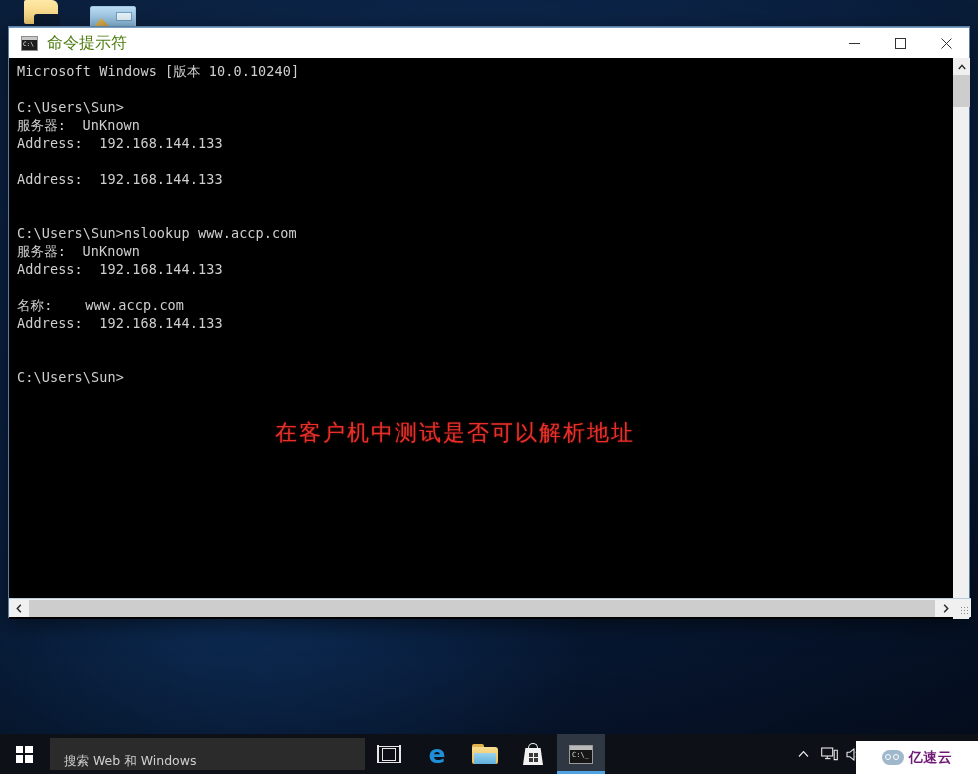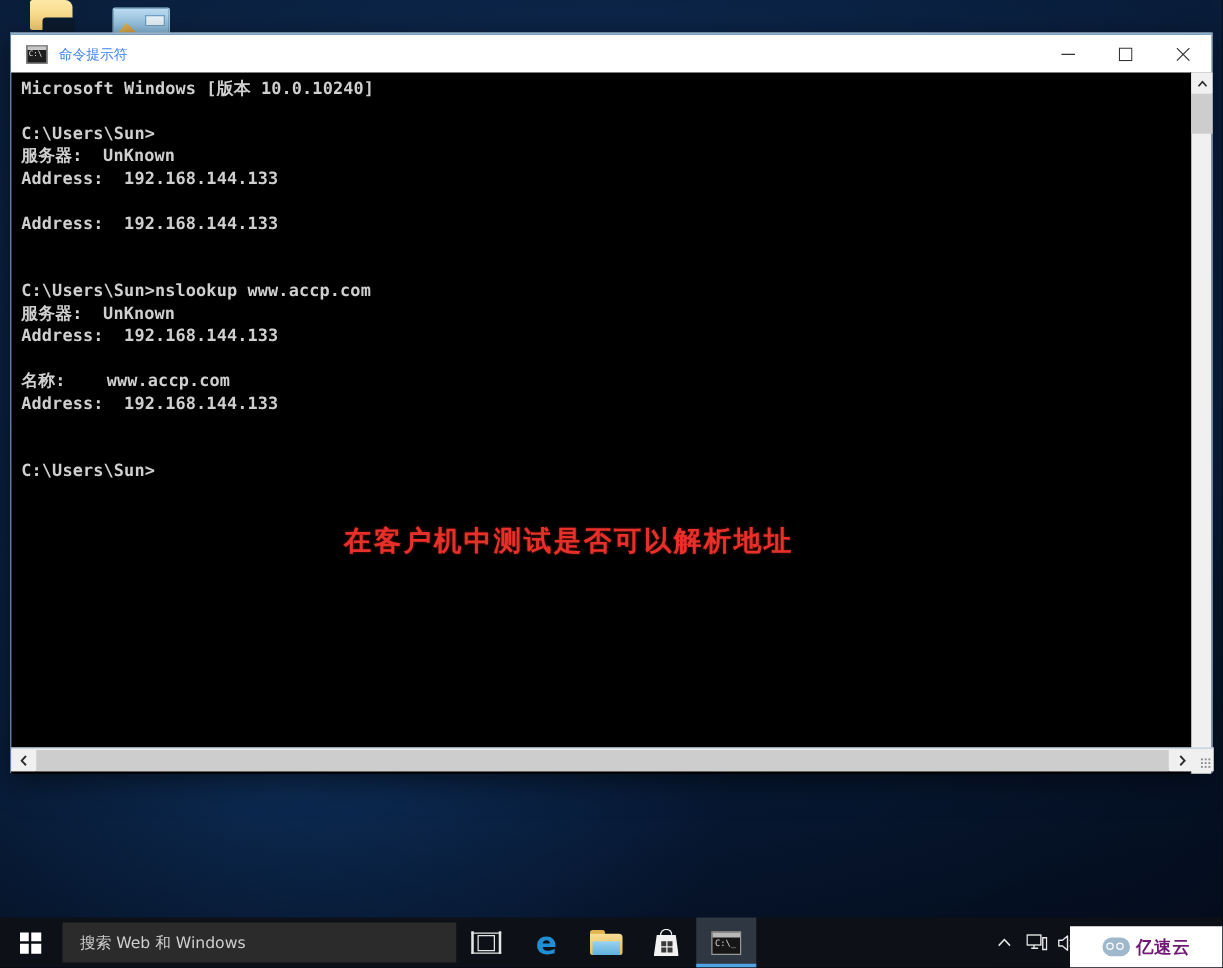--- a/index.html
+++ b/index.html
@@ -81,21 +81,21 @@
   #cmd-app-icon::before {
     content: ""; position: absolute; left: 0; right: 0; top: 0; height: 3px;
     background: #c8c8c8;
   }
   #cmd-app-icon::after {
     content: "C:\\"; position: absolute; left: 1px; top: 3px;
     font-family: "DejaVu Sans Mono", monospace;
     font-size: 6px; color: #e8e8e8; line-height: 8px;
   }
   #titlebar-text {
-    font-size: 11px; color: #3b82f6;
+    font-size: 16px; color: #4d7c0f;
     font-family: "DejaVu Sans", sans-serif;
     white-space: nowrap;
   }
   #window-controls {
     position: absolute; right: 0; top: 0;
     height: 31px; display: flex;
   }
   .winbtn {
     width: 46px; height: 31px;
     display: flex; align-items: center; justify-content: center;
@@ -108,21 +108,20 @@
     position: relative;
     height: 561px;
     background: #000000;
     display: flex;
   }
   #console-text {
     flex: 1 1 auto;
     position: relative;
     padding: 4px 0 0 8px;
     overflow: hidden;
-    font-weight: bold;
   }
   .cline {
     font-family: "DejaVu Sans Mono", monospace;
     font-size: 13.5px;
     line-height: 18px;
     color: #cfcfcf;
     white-space: pre;
     letter-spacing: 0.1px;
   }
   .cline.blank { color: transparent; }
@@ -203,21 +202,21 @@
     display: grid;
     grid-template-columns: 1fr 1fr;
     grid-template-rows: 1fr 1fr;
     gap: 2px;
   }
   .win-logo i { background: #ffffff; display: block; }
   #search-box {
     width: 315px; height: 32px;
     margin-left: 2px;
     background: #2b2b2b;
-    display: flex; align-items: center;
+    display: flex; align-items: flex-end;
     padding-left: 14px;
   }
   #search-placeholder {
     font-family: "DejaVu Sans", sans-serif;
     font-size: 12.5px;
     color: #cfcfcf;
     white-space: nowrap;
   }
   .tb-item {
     width: 48px; height: 40px;

